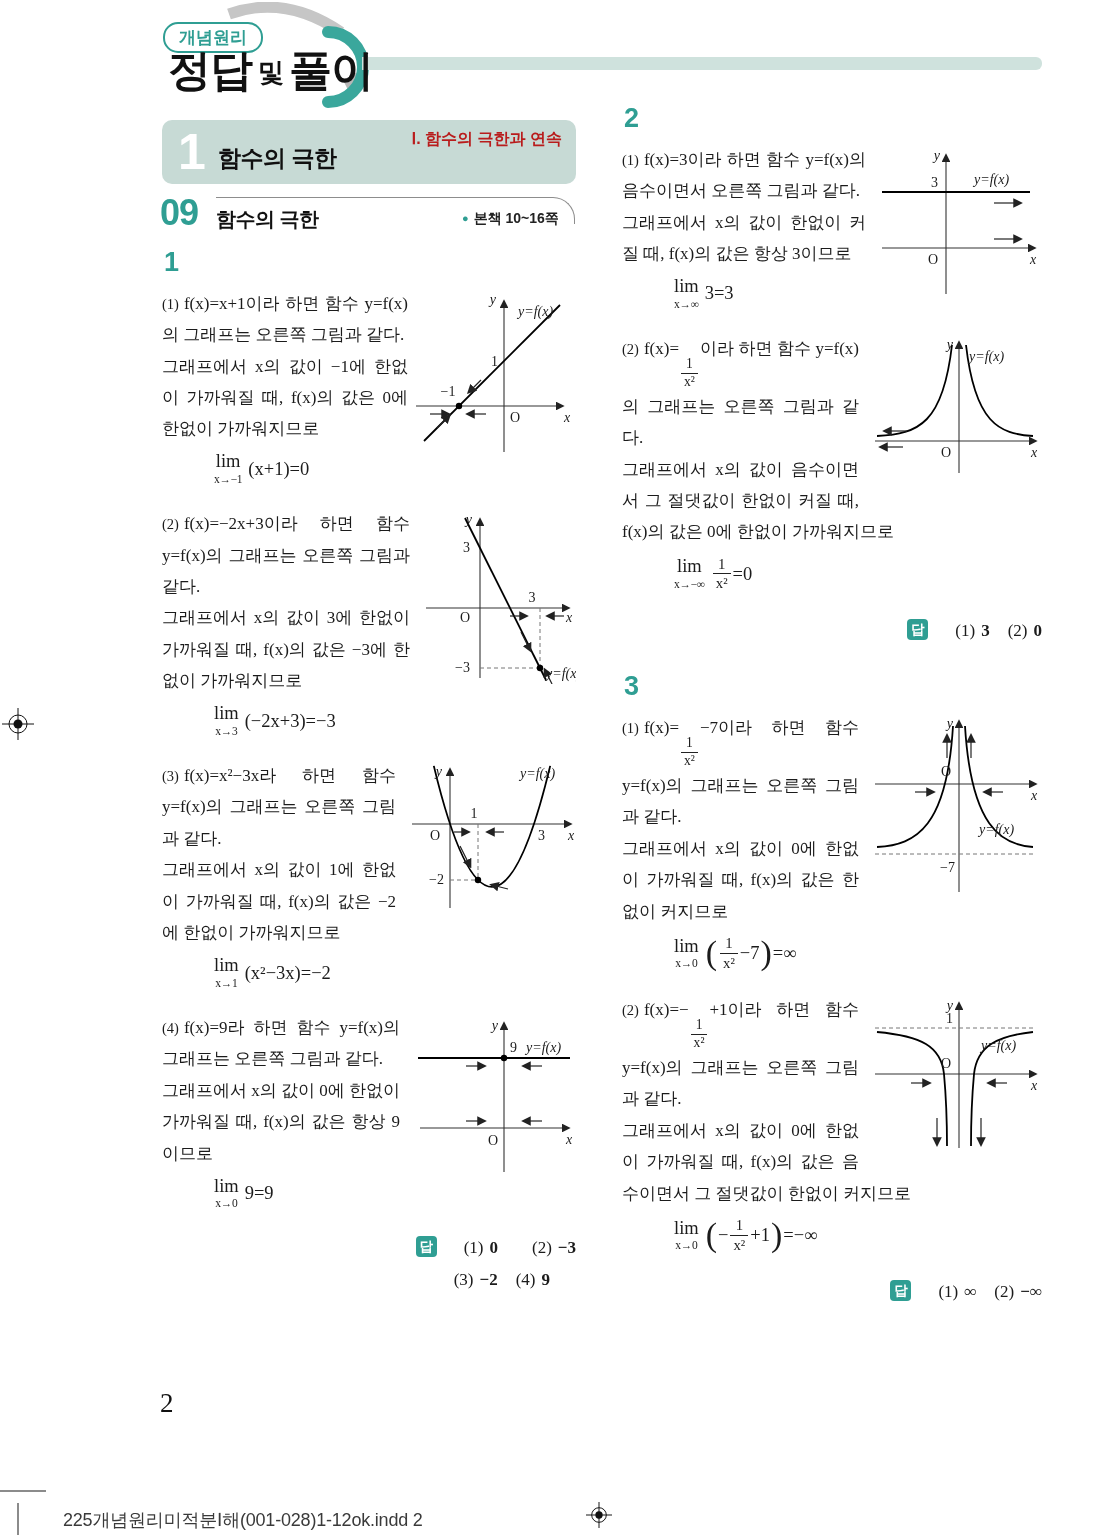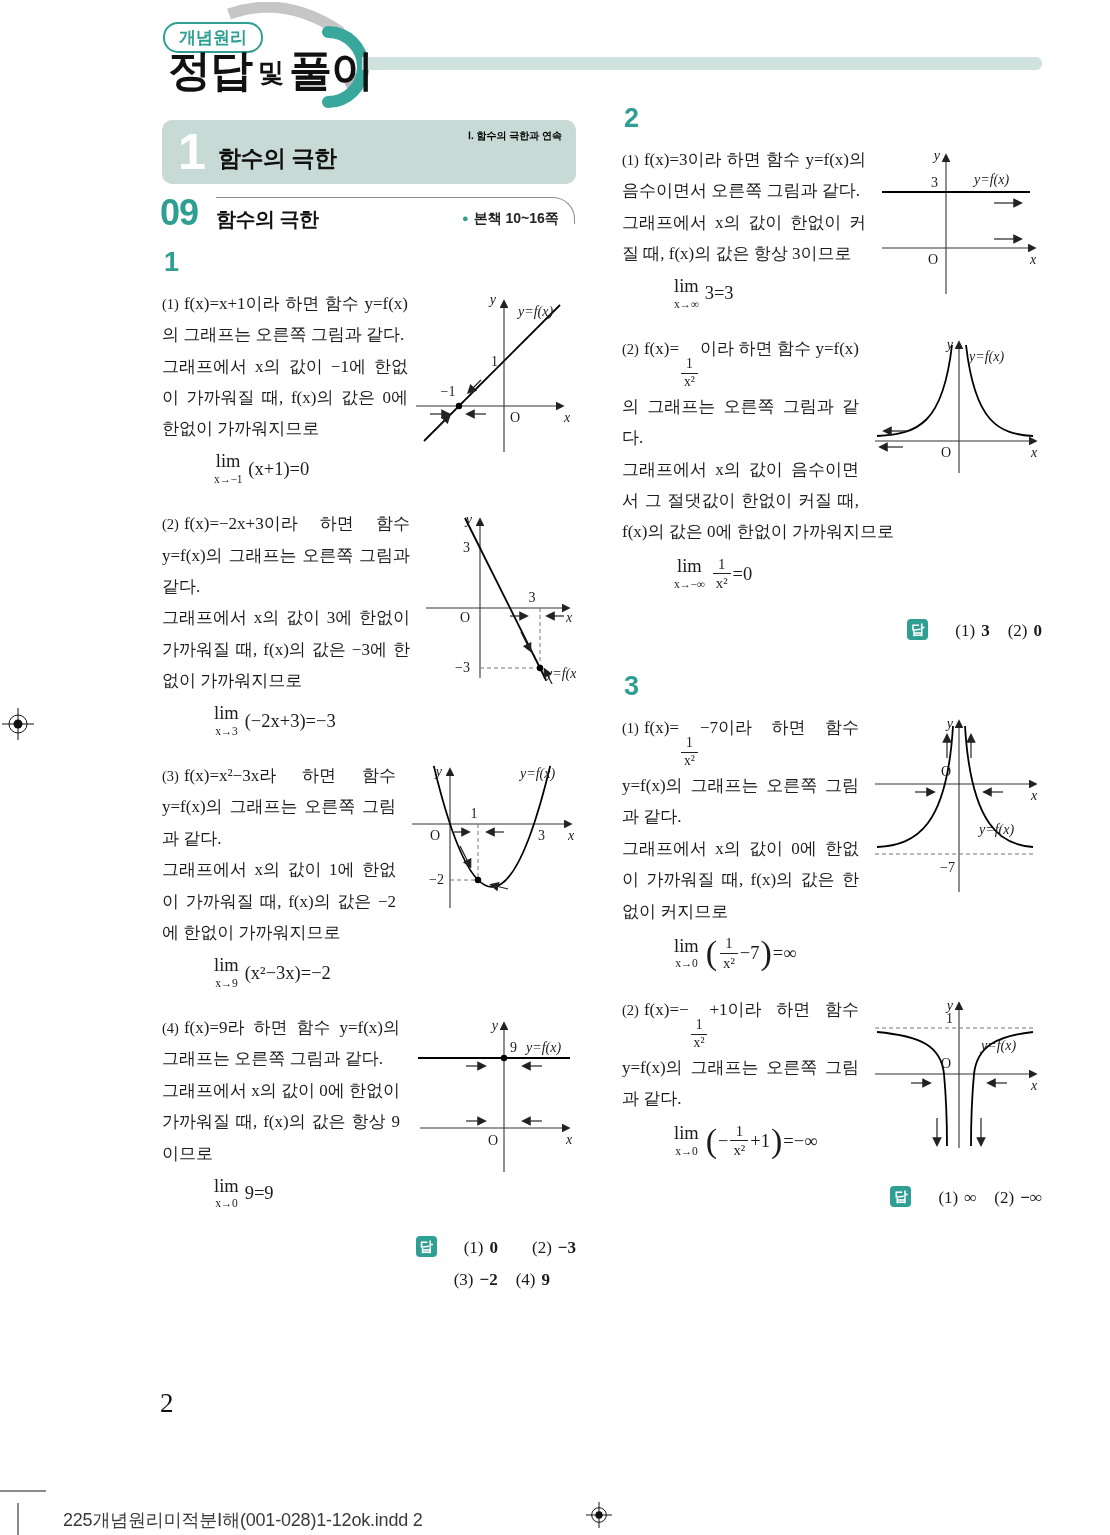--- a/index.html
+++ b/index.html
@@ -15,21 +15,21 @@
   .page-title .mid{font-size:26px;font-weight:600;margin:0 6px;vertical-align:4px;}
   .title-arc{position:absolute;left:316px;top:26px;}
   .title-bar{position:absolute;left:362px;top:57px;width:680px;height:13px;background:#cfe2dd;border-radius:0 6px 6px 0;}
   
   .chap-band{position:absolute;left:162px;top:120px;width:414px;height:64px;background:#c7dad5;border-radius:10px;}
   .chap-num{position:absolute;left:16px;top:2px;font-family:"Liberation Sans",sans-serif;
         font-weight:bold;font-size:50px;color:#fff;line-height:60px;}
   .chap-title{position:absolute;left:56px;bottom:10px;font-family:"Liberation Sans",sans-serif;
         font-weight:bold;font-size:23px;color:#101010;letter-spacing:-0.5px;}
   .chap-unit{position:absolute;right:14px;top:9px;font-family:"Liberation Sans",sans-serif;
-        font-size:10px;font-weight:600;color:#000000;}
+        font-size:16px;font-weight:600;color:#b91c1c;}
   
   .sec-rule{position:absolute;left:216px;top:197px;width:358px;height:26px;
         border-top:1.5px solid #8d8d8d;border-right:1.5px solid #8d8d8d;border-top-right-radius:22px;}
   .sec-num{position:absolute;left:160px;top:192px;font-family:"Liberation Sans",sans-serif;
         font-weight:bold;font-size:36px;color:#2f9e93;letter-spacing:-1px;}
   .sec-title{position:absolute;left:216px;top:206px;font-family:"Liberation Sans",sans-serif;
         font-weight:bold;font-size:20px;color:#111;letter-spacing:-0.5px;}
   .sec-ref{position:absolute;left:462px;top:210px;font-family:"Liberation Sans",sans-serif;
         font-size:14px;font-weight:600;color:#222;}
   .sec-ref .dot{color:#2f9e93;font-size:11px;margin-right:5px;vertical-align:1px;}
@@ -198,21 +198,21 @@
           <text x="134" y="78">3</text>
           <text x="40" y="122" text-anchor="end">−2</text>
           <text class="i" x="116" y="16">y=f(x)</text>
         </svg>
       </figure>
       <p class="body"><span class="marker">(3)</span><span>f(x)=x²−3x라 하면 함수 y=f(x)의 그래프는 오른쪽 그림과 같다.</span></p>
       <p class="body">그래프에서 x의 값이 1에 한없이 가까워질 때, f(x)의 값은 −2에 한없이 가까워지므로</p>
       <div class="formula">
         <span class="lim">
             <span class="lw">lim</span>
-            <span class="ls">x→9</span>
+            <span class="ls">x→1</span>
           </span>
         <span>(x²−3x)=−2</span>
       </div>
     </div>
 
     <div class="item">
       <figure class="graph">
         <svg width="168" height="162" viewBox="0 0 168 162">
           <path d="M12 114H160" stroke="#333" stroke-width="1.1" fill="none" marker-end="url(#ah)"></path>
           <path d="M96 158V10" stroke="#333" stroke-width="1.1" fill="none" marker-end="url(#ah)"></path>
@@ -372,20 +372,21 @@
           <text class="i" x="164" y="94">x</text>
           <text x="84" y="72" text-anchor="end">O</text>
           <text x="86" y="27" text-anchor="end">1</text>
           <text class="i" x="114" y="54">y=f(x)</text>
         </svg>
       </figure>
       <p class="body"><span class="marker">(2)</span><span>f(x)=−</span><span class="frac">
             <span class="fn">1</span>
             <span class="fd">x²</span>
           </span><span>+1이라 하면 함수 y=f(x)의 그래프는 오른쪽 그림과 같다.</span></p>
+      <p class="body">그래프에서 x의 값이 0에 한없이 가까워질 때, f(x)의 값은 음수이면서 그 절댓값이 한없이 커지므로</p>
       <div class="formula">
         <span class="lim">
             <span class="lw">lim</span>
             <span class="ls">x→0</span>
           </span>
         <span class="bp">(</span>
         <span>−</span>
         <span class="frac">
             <span class="fn">1</span>
             <span class="fd">x²</span>

